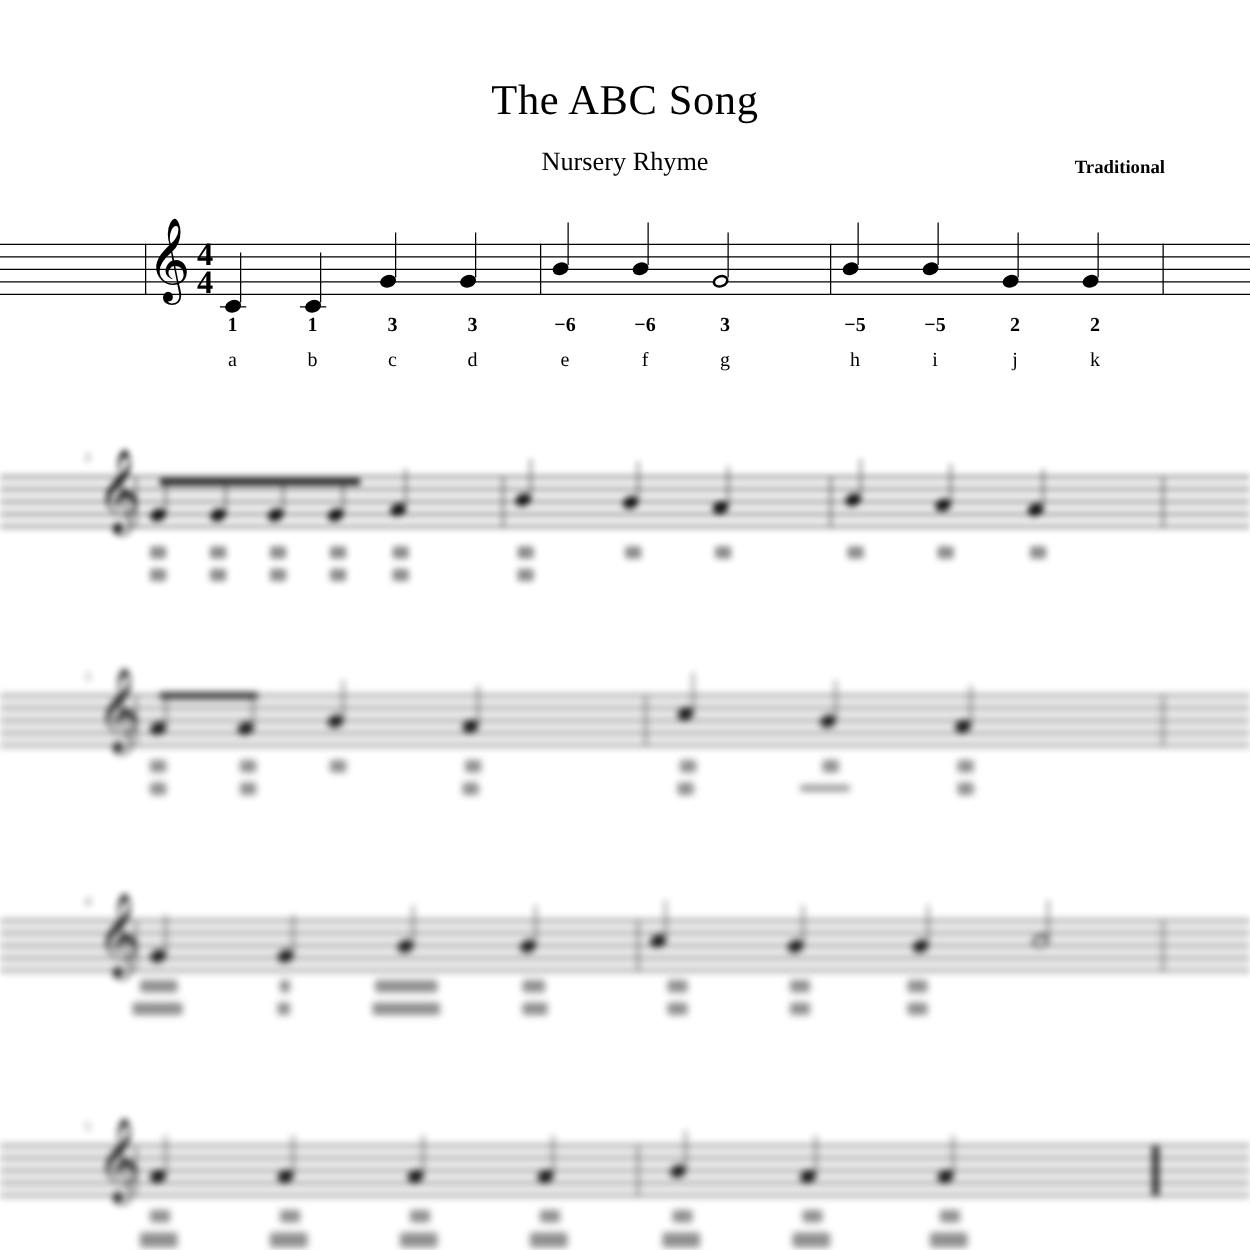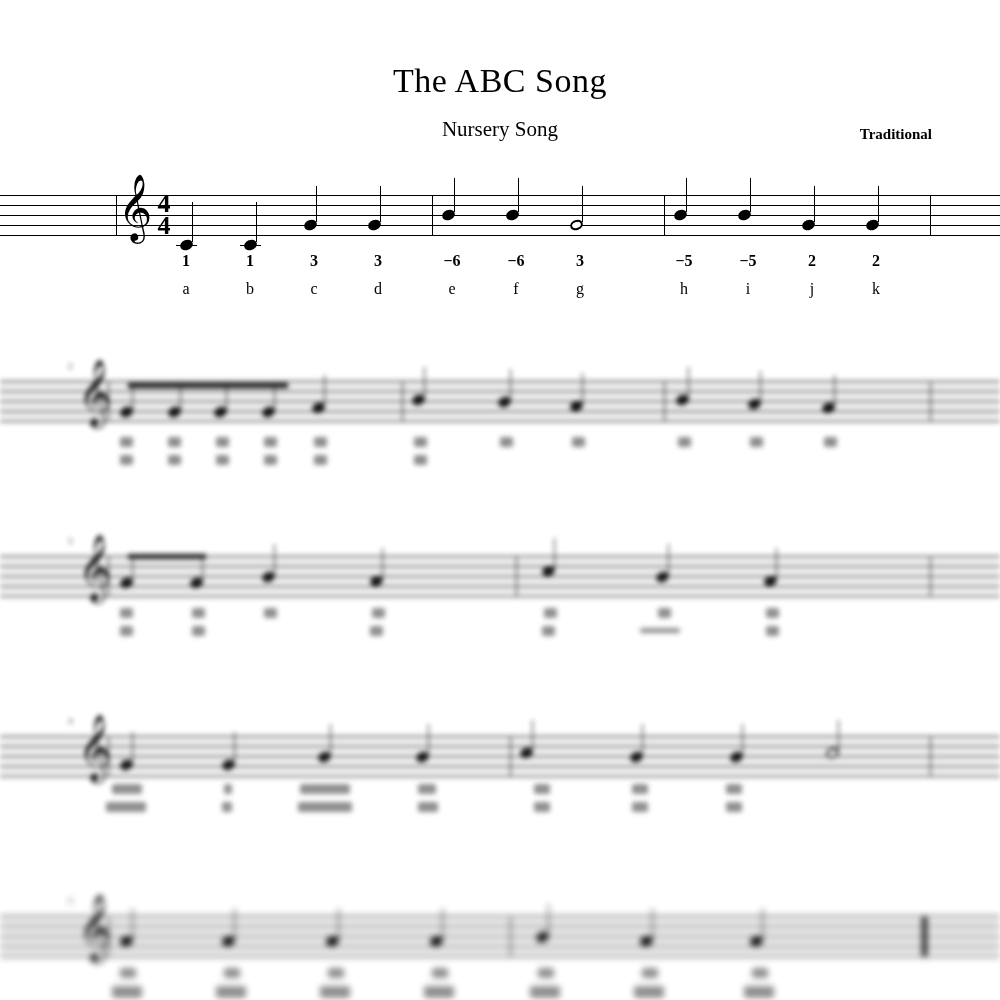--- a/index.html
+++ b/index.html
@@ -165,21 +165,21 @@
     position: absolute;
     background: #efefef;
     left: 0;
     width: 1000px;
   }
 </style>
 </head>
 <body>
 
 <div class="sheet-title">The ABC Song</div>
-<div class="sheet-subtitle">Nursery Song</div>
+<div class="sheet-subtitle">Nursery Rhyme</div>
 <div class="sheet-composer">Traditional</div>
 
 <div class="system" style="top:180px;">
 
   <div class="staff" style="top:15px;">
     <div class="line l0"></div>
     <div class="line l1"></div>
     <div class="line l2"></div>
     <div class="line l3"></div>
     <div class="line l4"></div>

